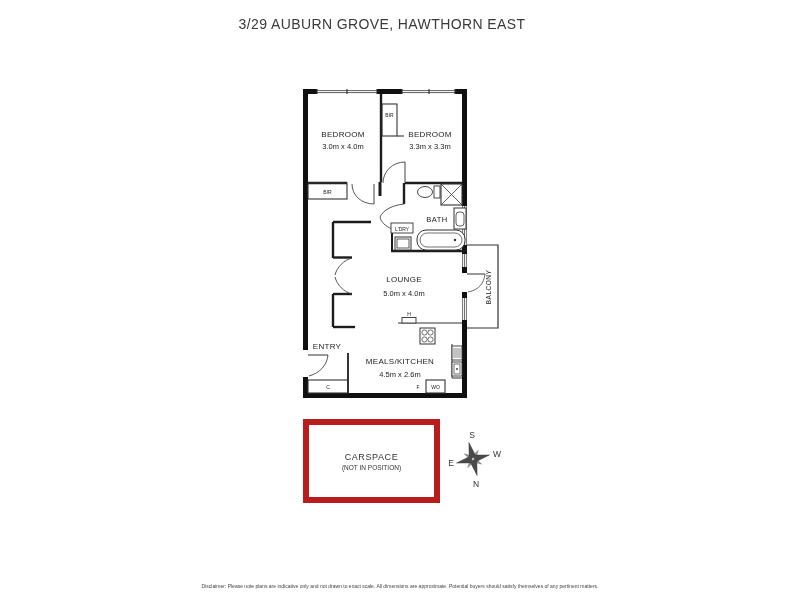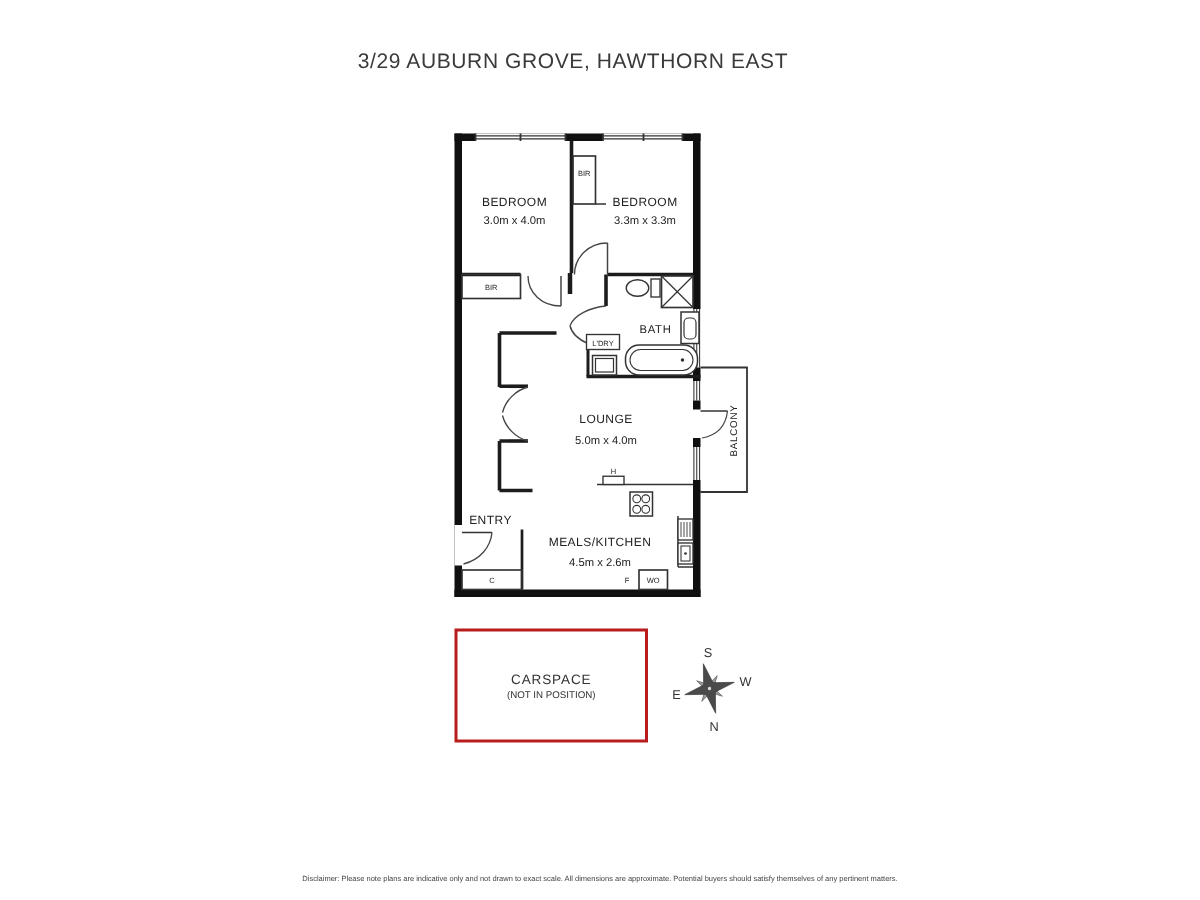--- a/index.html
+++ b/index.html
@@ -1,28 +1,28 @@
 <!DOCTYPE html>
 <html><head>
 <meta charset="utf-8">
 <style>
   html,body{margin:0;padding:0;background:#fff;}
   #page{position:relative;width:800px;height:600px;background:#ffffff;overflow:hidden;
         font-family:"Liberation Sans",sans-serif;color:#2a2a2a;}
   .title{position:absolute;top:16px;left:0;width:764px;text-align:center;
-         font-size:14px;letter-spacing:0.4px;color:#3a3a3a;margin-top:16px;}
+         font-size:14px;letter-spacing:0.4px;color:#3a3a3a;}
   .planwrap{position:absolute;left:295px;top:74px;width:220px;height:340px;}
   svg text{font-family:"Liberation Sans",sans-serif;fill:#222;}
   .room-name{font-size:8px;letter-spacing:0.3px;}
   .room-dims{font-size:7.5px;}
   .small-label{font-size:5px;}
   .bath-label{font-size:7.5px;letter-spacing:0.5px;}
   .balcony-label{font-size:6.5px;letter-spacing:0.5px;}
   .carspace{position:absolute;left:303px;top:419px;width:125px;height:72px;
-            border:2px solid #b91c1c;display:flex;flex-direction:column;
+            border:6px solid #b91c1c;display:flex;flex-direction:column;
             align-items:center;justify-content:center;}
   .carspace .cs-label{font-size:9px;letter-spacing:0.6px;color:#333;}
   .carspace .cs-note{font-size:6.5px;margin-top:2px;color:#333;}
   .compass{position:absolute;left:438px;top:424px;width:70px;height:70px;}
   .compass text{font-size:8.5px;fill:#333;}
   .disclaimer{position:absolute;top:583px;left:0;width:800px;text-align:center;
               font-size:5px;color:#444;}
 </style>
 </head>
 <body>

